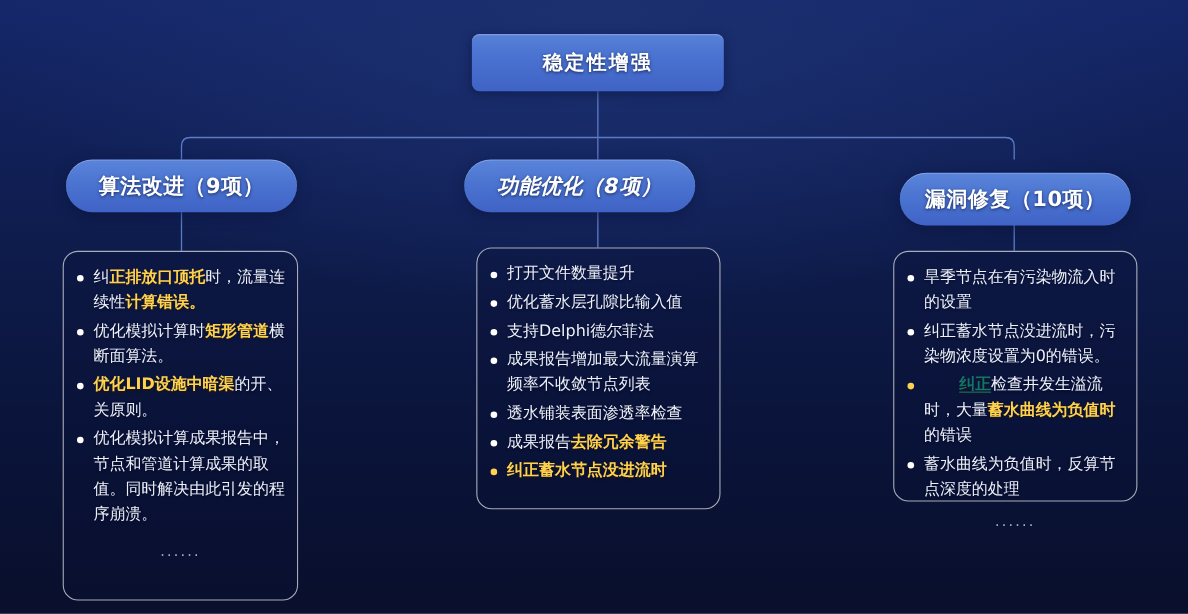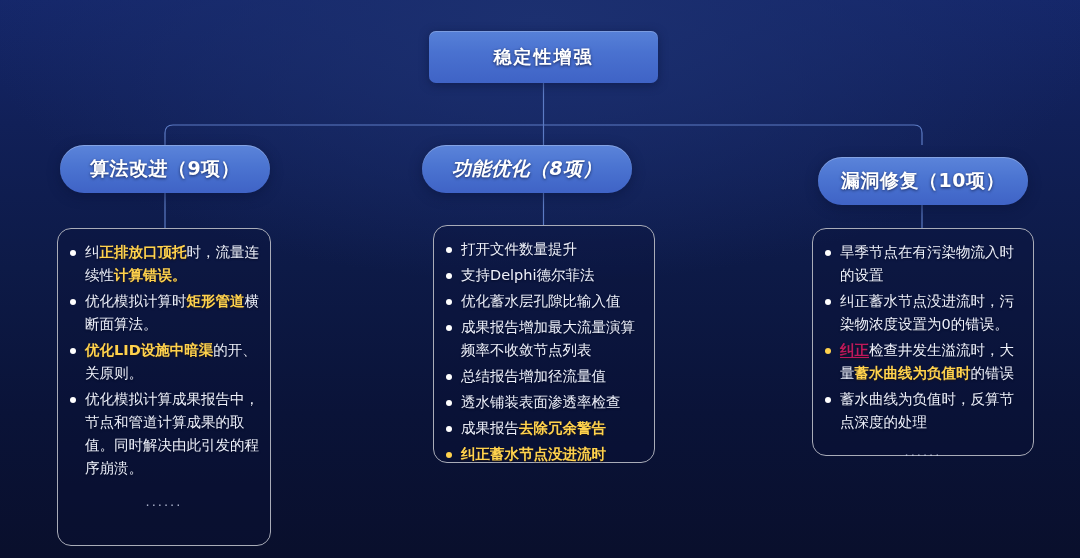--- a/index.html
+++ b/index.html
@@ -83,21 +83,21 @@
     position:absolute;
     left:2px; top:9px;
     width:6px; height:6px;
     border-radius:50%;
     background:#ffffff;
   }
   .item.gold-bullet::before { background:#ffd24d; }
 
   .t-white { color:#eef1fb; }
   .t-gold  { color:#ffd24d; font-weight:bold; text-shadow:0 1px 2px rgba(40,22,0,.6); }
-  .t-gold-u { color:#be185d; font-weight:bold; text-decoration:underline; text-underline-offset:2px; text-shadow:0 1px 2px rgba(40,22,0,.6); }
+  .t-gold-u { color:#0f766e; font-weight:bold; text-decoration:underline; text-underline-offset:2px; text-shadow:0 1px 2px rgba(40,22,0,.6);margin-left:32px; }
   .item.all-gold { color:#ffd24d; font-weight:bold; }
 
   .ellipsis {
     text-align:center;
     color:#c8cfe6;
     font-size:13px;
     letter-spacing:2px;
     margin-top:10px;
     opacity:.85;
   }
@@ -140,24 +140,23 @@
       <li class="item"><span class="t-white">优化模拟计算时</span><span class="t-gold">矩形管道</span><span class="t-white">横断面算法。</span></li>
       <li class="item"><span class="t-gold">优化LID设施中暗渠</span><span class="t-white">的开、关原则。</span></li>
       <li class="item"><span class="t-white">优化模拟计算成果报告中，节点和管道计算成果的取值。同时解决由此引发的程序崩溃。</span></li>
     </ul>
   <div class="ellipsis">······</div>
 </div>
 
 <div class="card" id="card-1">
   <ul class="items">
       <li class="item"><span class="t-white">打开文件数量提升</span></li>
+      <li class="item"><span class="t-white">优化蓄水层孔隙比输入值</span></li>
       <li class="item"><span class="t-white">支持Delphi德尔菲法</span></li>
-      <li class="item"><span class="t-white">优化蓄水层孔隙比输入值</span></li>
       <li class="item"><span class="t-white">成果报告增加最大流量演算频率不收敛节点列表</span></li>
-      <li class="item"><span class="t-white">总结报告增加径流量值</span></li>
       <li class="item"><span class="t-white">透水铺装表面渗透率检查</span></li>
       <li class="item"><span class="t-white">成果报告</span><span class="t-gold">去除冗余警告</span></li>
       <li class="item gold-bullet all-gold"><span class="t-gold">纠正蓄水节点没进流时</span></li>
     </ul>
 </div>
 
 <div class="card" id="card-2">
   <ul class="items">
       <li class="item"><span class="t-white">旱季节点在有污染物流入时的设置</span></li>
       <li class="item"><span class="t-white">纠正蓄水节点没进流时，污染物浓度设置为0的错误。</span></li>

